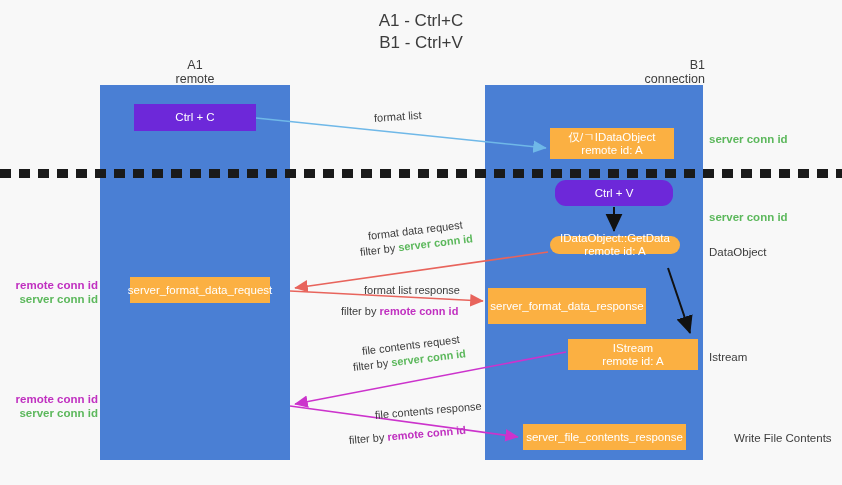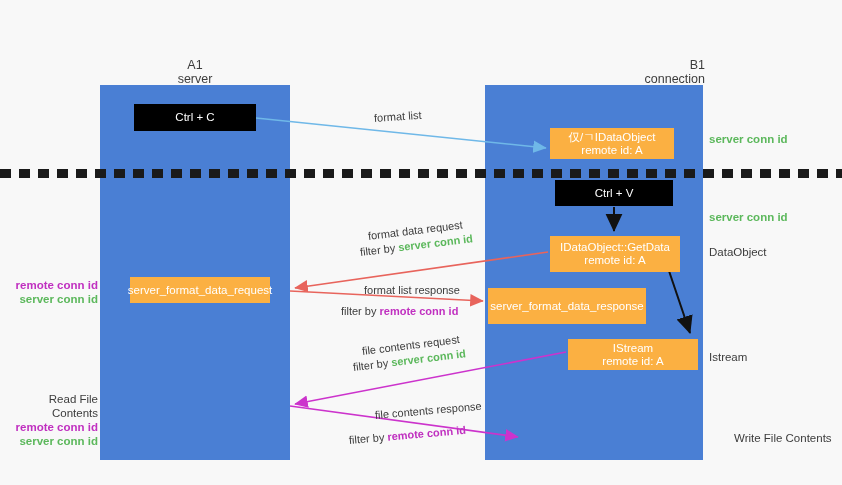--- a/index.html
+++ b/index.html
@@ -35,27 +35,27 @@
   #lane-b{left:485px;top:85px;width:218px;height:375px;}
 
   
   .box{
     box-sizing:border-box;
     display:flex;align-items:center;justify-content:center;
     text-align:center;color:#ffffff;font-size:11.5px;
     line-height:13px;white-space:pre-line;
     padding:2px 4px;
   }
-  .box.green{background:#000000;}
+  .box.green{background:#6d28d9;}
   .box.orange{background:#fbb042;}
 
   #box-ctrlc{left:134px;top:104px;width:122px;height:27px;}
   #box-idataobject{left:550px;top:128px;width:124px;height:31px;}
-  #box-ctrlv{left:555px;top:180px;width:118px;height:26px;}
-  #box-getdata{left:550px;top:236px;width:130px;height:36px;}
+  #box-ctrlv{left:555px;top:180px;width:118px;height:26px;border-radius:11px;}
+  #box-getdata{left:550px;top:236px;width:130px;height:18px;border-radius:14px;}
   #box-fmt-req{left:130px;top:277px;width:140px;height:26px;}
   #box-fmt-resp{left:488px;top:288px;width:158px;height:36px;}
   #box-istream{left:568px;top:339px;width:130px;height:31px;}
   #box-file-req{left:130px;top:393px;width:160px;height:26px;}
   #box-file-resp{left:523px;top:424px;width:163px;height:26px;}
 
   
   .ann{font-size:11.5px;line-height:14px;}
   .ann.green{color:#5cb85c;font-weight:bold;}
   .ann.purple{color:#c030c0;font-weight:bold;}
@@ -98,23 +98,25 @@
   svg.overlay{position:absolute;left:0;top:0;width:842px;height:485px;pointer-events:none;}
 </style>
 </head>
 <body>
 
 <div id="stage">
 
   <div class="abs lane" id="lane-a"></div>
   <div class="abs lane" id="lane-b"></div>
 
+  <div class="abs" id="title">A1 - Ctrl+C
+B1 - Ctrl+V</div>
 
   <div class="abs col-head" id="head-a1">A1
-server</div>
+remote</div>
   <div class="abs col-head" id="head-b1">B1
 connection</div>
 
   <svg class="overlay">
     <defs>
       <marker id="ah-blue" markerWidth="9" markerHeight="9" refX="8" refY="4.5" orient="auto">
         <path d="M0,0.6 L8.5,4.5 L0,8.4 z" fill="#6fb8e8"></path>
       </marker>
       <marker id="ah-red" markerWidth="9" markerHeight="9" refX="8" refY="4.5" orient="auto">
         <path d="M0,0.6 L8.5,4.5 L0,8.4 z" fill="#e8645c"></path>
@@ -145,36 +147,36 @@
   <div class="abs box green" id="box-ctrlc">Ctrl + C</div>
   <div class="abs box orange" id="box-idataobject">仅/ㄱIDataObject
 remote id: A</div>
   <div class="abs box green" id="box-ctrlv">Ctrl + V</div>
   <div class="abs box orange" id="box-getdata">IDataObject::GetData
 remote id: A</div>
   <div class="abs box orange" id="box-fmt-req">server_format_data_request</div>
   <div class="abs box orange" id="box-fmt-resp">server_format_data_response</div>
   <div class="abs box orange" id="box-istream">IStream
 remote id: A</div>
+  <div class="abs box orange" id="box-file-resp">server_file_contents_response</div>
 
   <div class="abs" id="divider"></div>
 
   <div class="abs ann green" id="ann-server-1">server conn id</div>
   <div class="abs ann green" id="ann-server-2">server conn id</div>
   <div class="abs ann dark" id="ann-dataobject">DataObject</div>
   <div class="abs ann dark" id="ann-istream">Istream</div>
   <div class="abs ann dark" id="ann-write">Write File Contents</div>
 
   <div class="abs" id="ann-left-1">
     <div class="ann purple">remote conn id</div>
     <div class="ann green">server conn id</div>
   </div>
 
   <div class="abs" id="ann-left-2">
-    <div class="ann dark">Read File Contents</div>
     <div class="ann purple">remote conn id</div>
     <div class="ann green">server conn id</div>
   </div>
 
   <div class="abs flow-lab" id="lab-formatlist">format list</div>
 
   <div class="abs flow-lab" id="lab-fmt-req">format data request</div>
   <div class="abs flow-lab" id="lab-fmt-req2">
     <span>filter by </span><b class="g">server conn id</b>
   </div>

